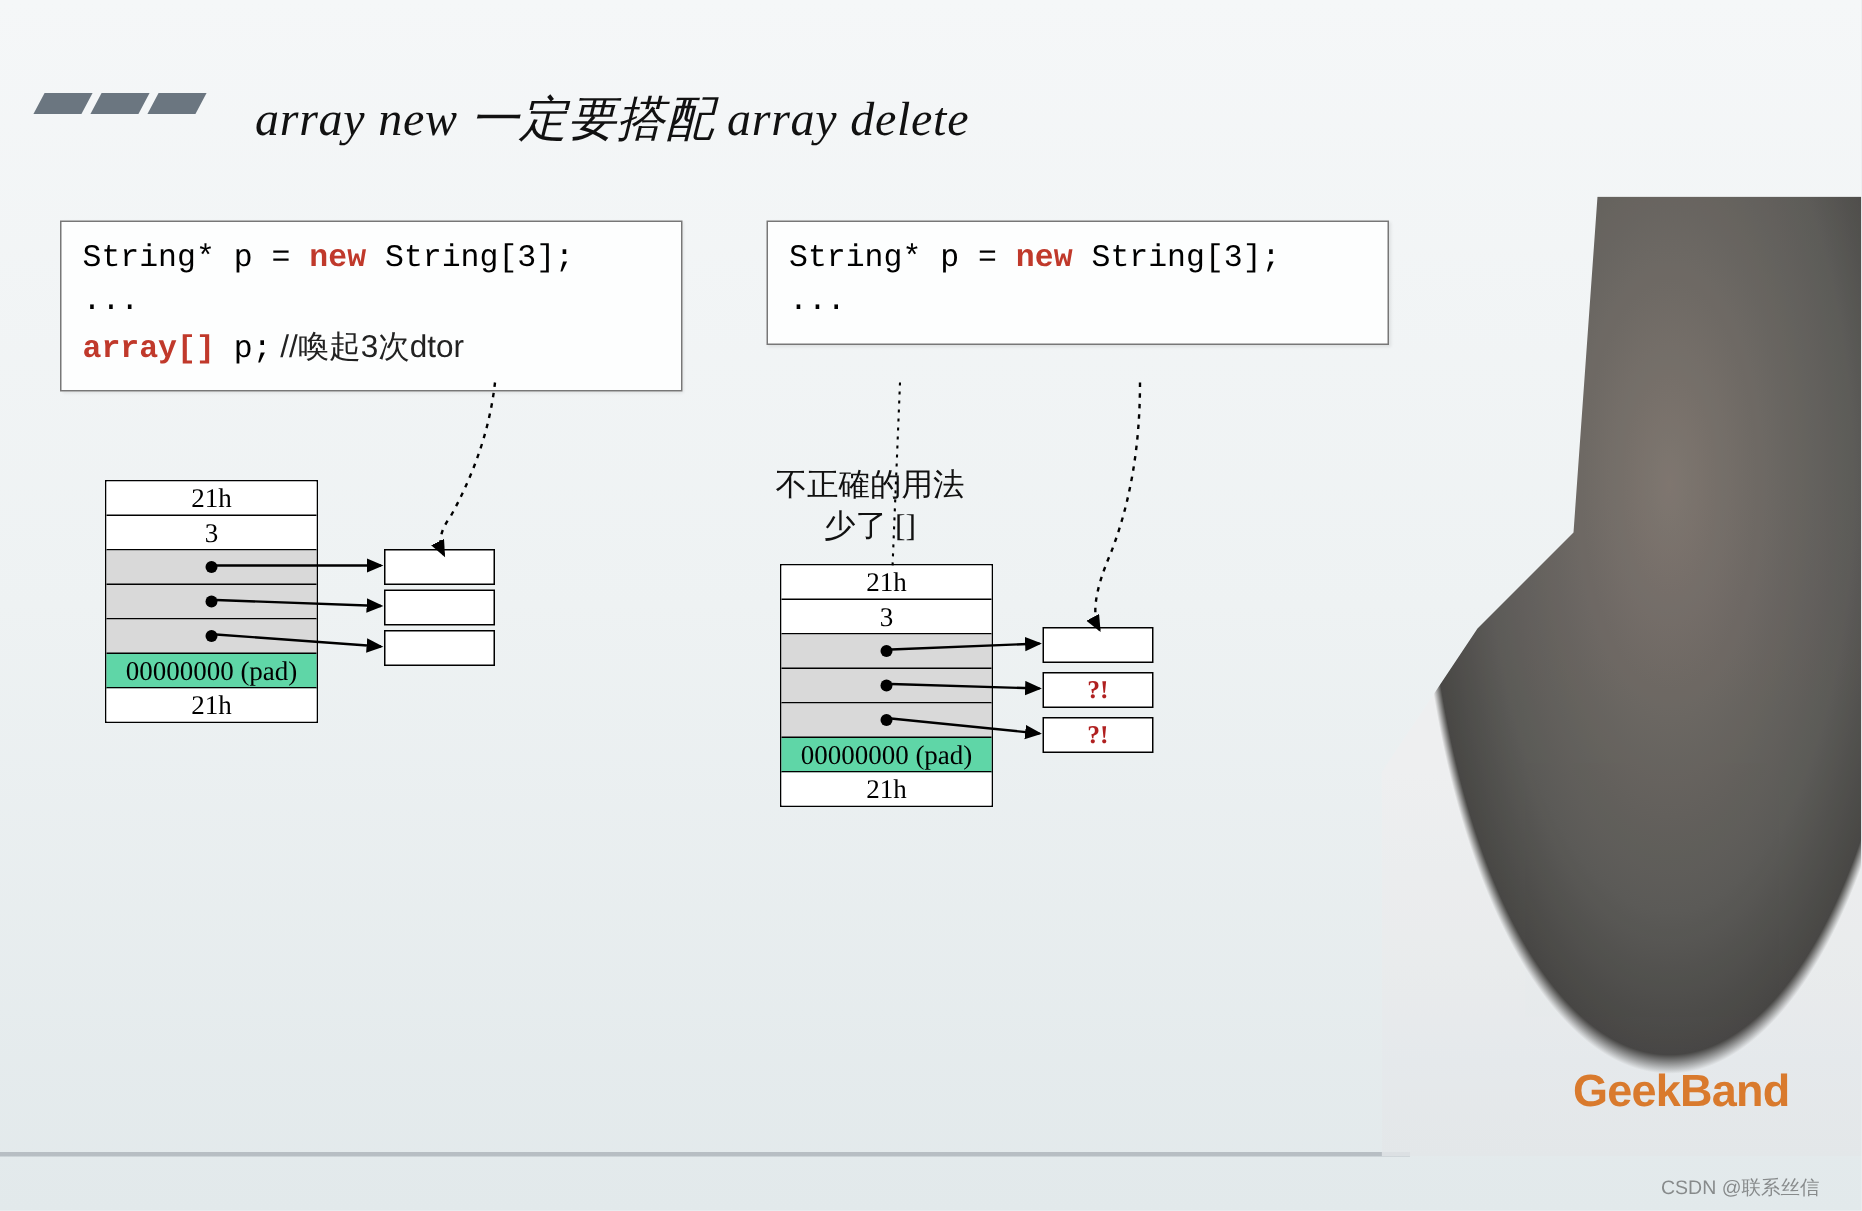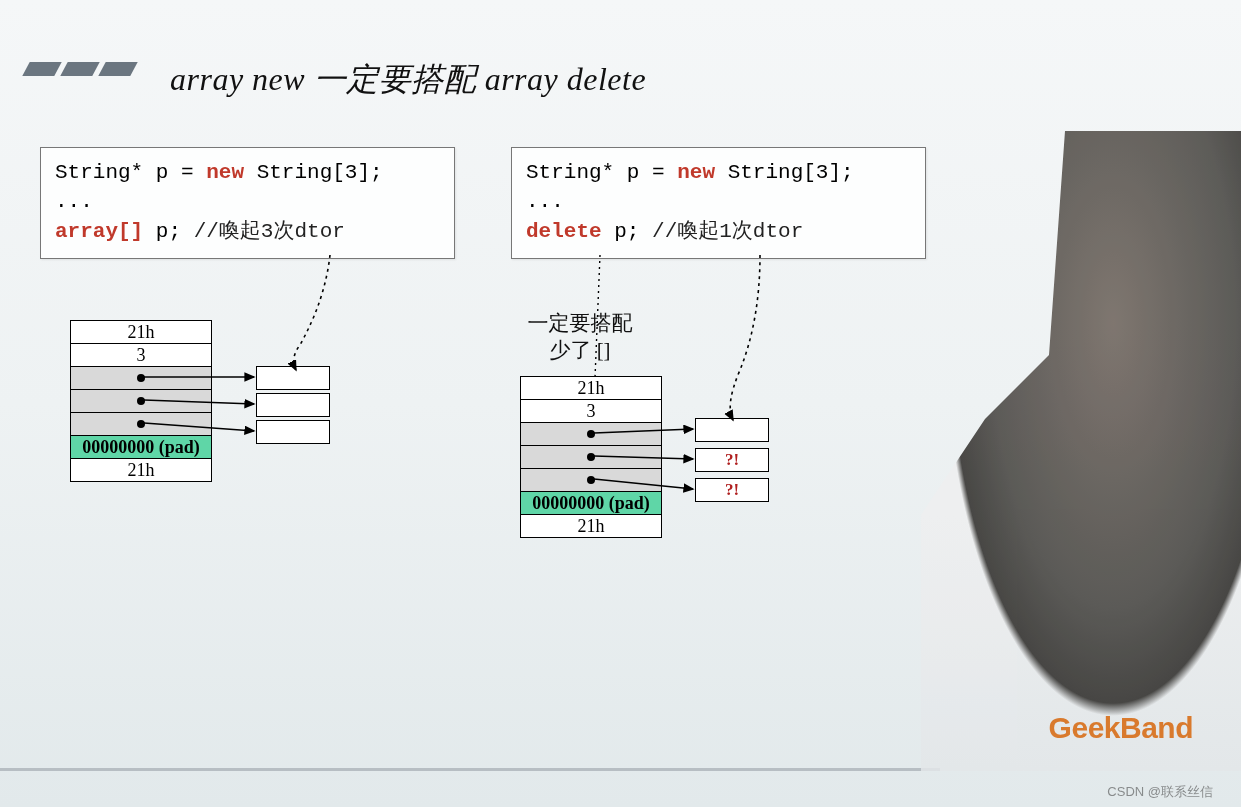--- a/index.html
+++ b/index.html
@@ -45,21 +45,21 @@
     position: absolute;
     border: 1px solid #777;
     background: #fdfefe;
     padding: 10px 14px 12px 14px;
     font-family: "Courier New", monospace;
     font-size: 21px;
     line-height: 1.4;
     box-shadow: 1px 1px 2px rgba(0,0,0,0.08);
   }
   .code-box .kw { color: #c0392b; font-weight: bold; margin-top: 24px; }
-  .code-box .comment { color: #222; font-family: Liberation Mono, monospace; }
+  .code-box .comment { color: #222; font-family: Liberation Sans, sans-serif; }
 
   .mem-block {
     position: absolute;
     width: 140px;
     border: 1px solid #000;
     font-size: 18px;
   }
   .mem-block .cell {
     height: 22px;
     border-bottom: 1px solid #000;
@@ -67,21 +67,20 @@
     line-height: 22px;
     background: #fff;
     position: relative;
   }
   .mem-block .cell:last-child { border-bottom: none; }
   .mem-block .ptr {
     background: #d9d9d9;
   }
   .mem-block .pad {
     background: #5fd6a7;
-    font-weight: bold;
   }
   .mem-block .hdr {
     background: #fff;
   }
   .dot {
     position: absolute;
     left: 50%;
     top: 50%;
     width: 8px;
     height: 8px;
@@ -178,27 +177,24 @@
     <div>
       <span class="kw">array[]</span><span> p;</span><span class="comment"> //喚起3次dtor</span>
     </div>
   </div>
 
   <div class="code-box" style="left:511px; top:147px; width:385px;">
     <div>
       <span>String* p = </span><span class="kw">new</span><span> String[3];</span>
     </div>
     <div>...</div>
-    <div>
-      <span class="kw">delete</span><span> p;</span><span class="comment"> //喚起1次dtor</span>
-    </div>
   </div>
 
   <div class="note" style="left:505px; top:310px; width:150px;">
-    <div>一定要搭配</div>
+    <div>不正確的用法</div>
     <div>少了 []</div>
   </div>
 
   <div class="mem-block" style="left:70px; top:320px;">
     <div class="cell hdr">21h</div>
     <div class="cell hdr">3</div>
     <div class="cell ptr">
         <span class="dot"></span>
       </div>
     <div class="cell ptr">

